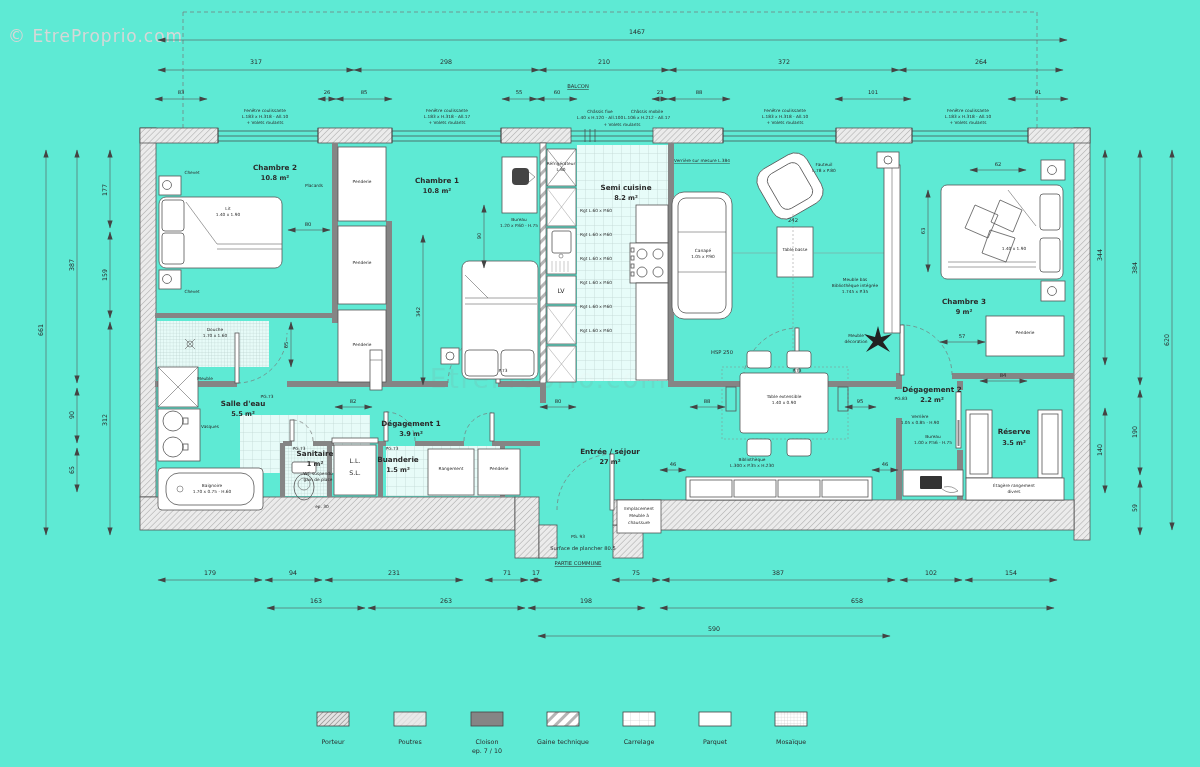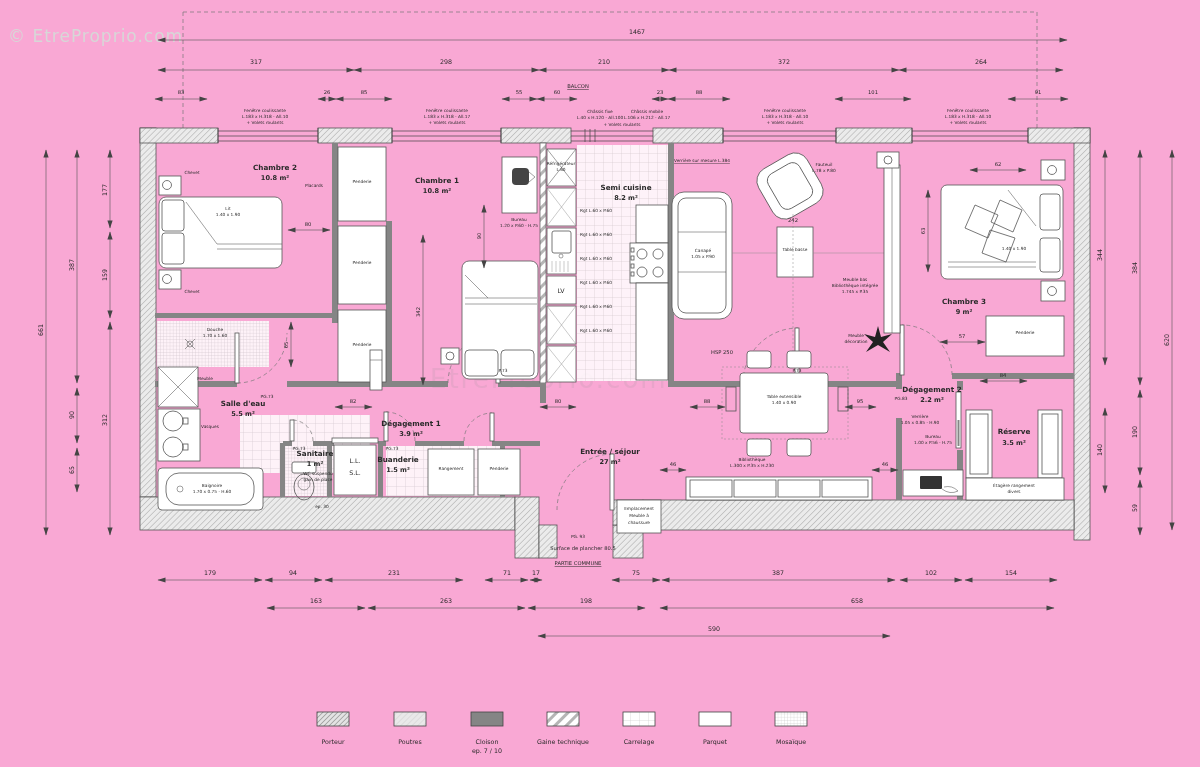--- a/index.html
+++ b/index.html
@@ -1,16 +1,16 @@
 <!DOCTYPE html>
 <html><head>
 <meta charset="utf-8">
 <style>
   html,body{margin:0;padding:0;background:#fff;}
-  .stage{position:relative;width:1200px;height:767px;background:#f9a8d4;overflow:hidden;}
+  .stage{position:relative;width:1200px;height:767px;background:#5eead4;overflow:hidden;}
   svg{position:absolute;left:0;top:0;}
   svg text{font-family:"DejaVu Sans",sans-serif;fill:#2a2a2a;}
   .t4{font-size:4.3px}
   .t5{font-size:5.2px}
   .t6{font-size:6.3px}
   .room{font-size:7.2px;font-weight:bold}
   .area{font-size:6.6px;font-weight:bold}
   .mid{text-anchor:middle}
   .u{text-decoration:underline}
   .wm1{font-size:17px;fill:#d7d7d7;letter-spacing:1px}

